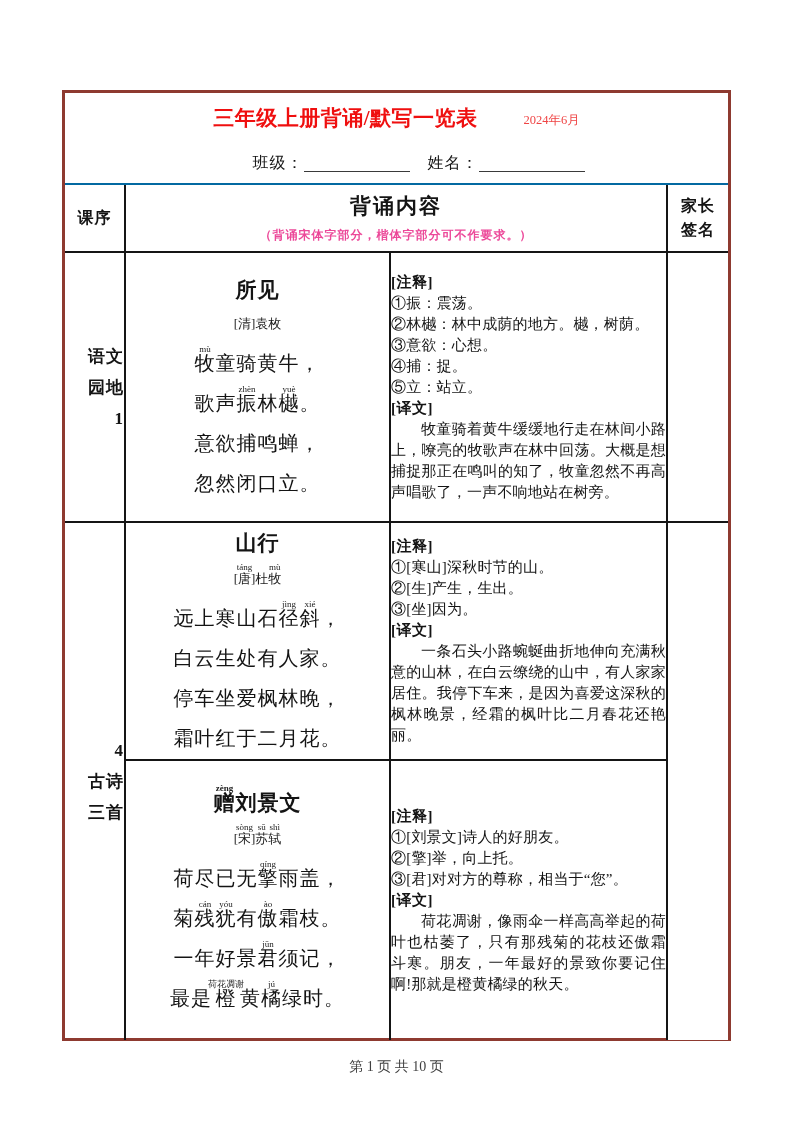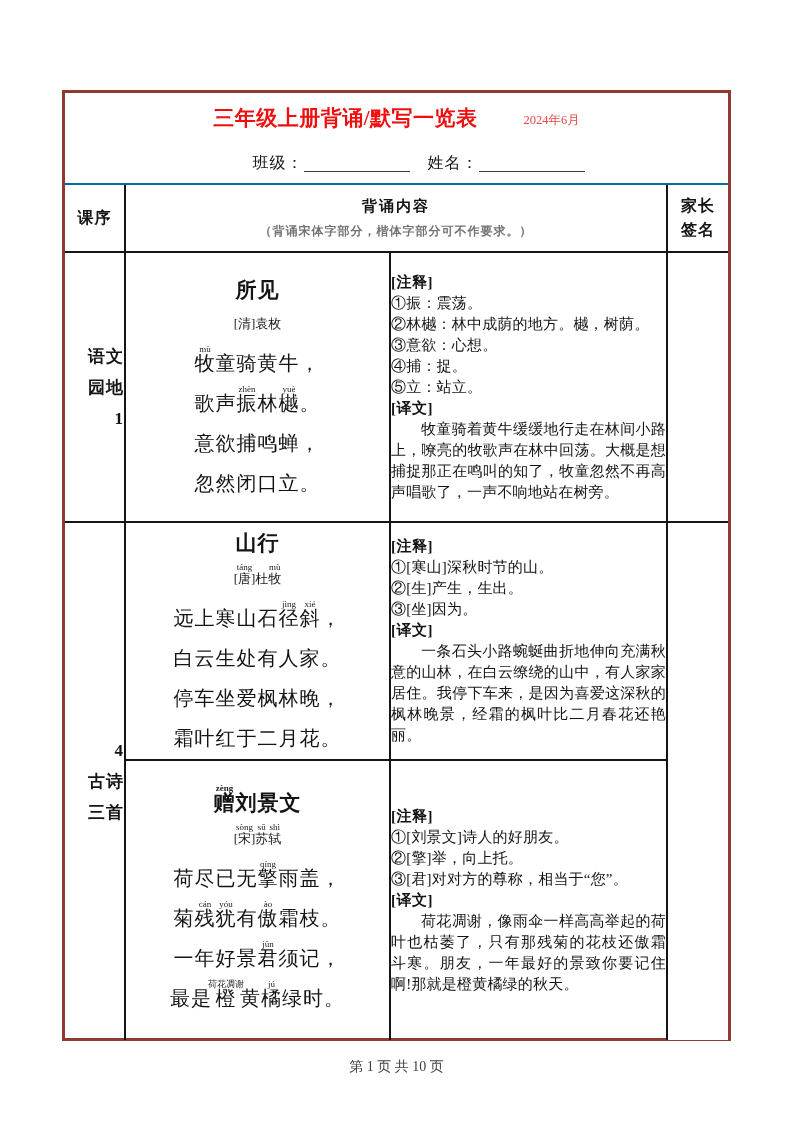--- a/index.html
+++ b/index.html
@@ -23,22 +23,22 @@
   table.main{
     border-collapse:collapse;border-style:hidden;table-layout:fixed;
     width:100%;height:855px;
   }
   table.main th,table.main td{border:2px solid #151515;padding:0;vertical-align:middle;}
 
   tr.hdr{height:67px;}
   .th-order,.th-sign{font-size:16px;font-weight:bold;text-align:center;letter-spacing:1px;}
   .th-sign div{line-height:24px;}
   .th-content{text-align:center;vertical-align:middle;}
-  .hdr-main{font-size:15px;font-weight:bold;letter-spacing:2px;}
-  .hdr-note{font-size:12px;color:#737373;margin-top:7px;letter-spacing:1px;}
+  .hdr-main{font-size:21px;font-weight:bold;letter-spacing:2px;}
+  .hdr-note{font-size:12px;color:#ec4899;margin-top:7px;letter-spacing:1px;}
 
   .lesson-cell{text-align:right;font-weight:bold;font-size:17px;line-height:31px;letter-spacing:1px;}
   .poem-cell{text-align:center;}
   .poem-title{font-size:21px;font-weight:bold;line-height:36px;margin-bottom:2px;letter-spacing:1px;}
   .poem-author{font-size:13px;line-height:28px;margin-bottom:5px;color:#1c1c1c;}
   .poem-line{font-size:20px;line-height:40px;letter-spacing:1px;}
   ruby{ruby-position:over;}
   ruby rt{font-size:9px;letter-spacing:0;color:#222;}
 
   .notes-cell{vertical-align:top;padding:6px 9px 3px 10px;font-size:15px;line-height:21px;text-align:left;}

